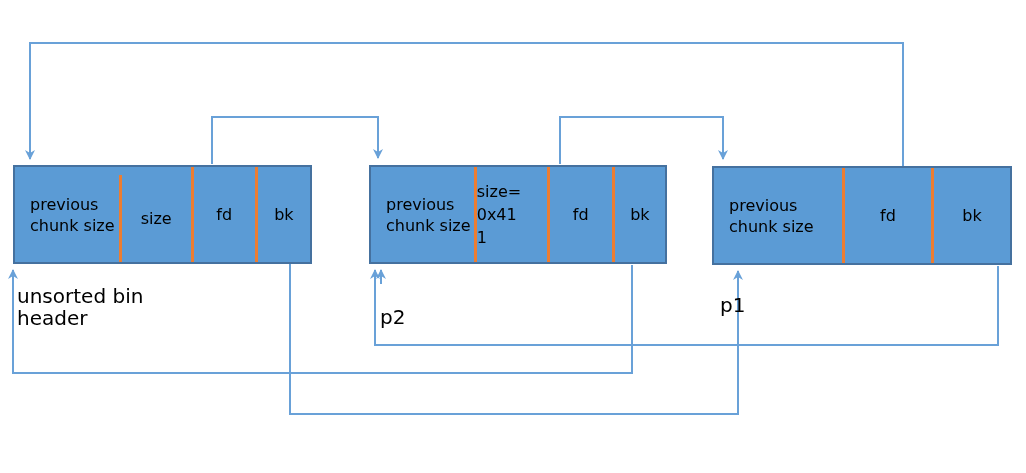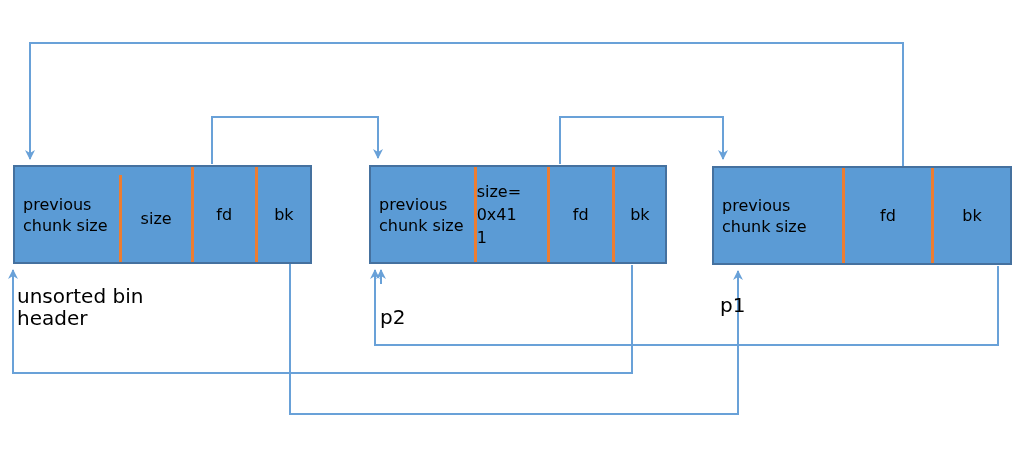--- a/index.html
+++ b/index.html
@@ -24,21 +24,21 @@
   .cell {
     box-sizing: border-box;
     display: flex;
     align-items: center;
     justify-content: center;
     font-size: 16px;
     line-height: 22px;
     flex: 1 1 auto;
   }
   .cell + .cell { border-left: 3px solid #ed7d31; }
-  .cell.prev { justify-content: flex-start; padding-left: 8px; }
+  .cell.prev { justify-content: flex-start; padding-left: 15px; }
   .cell.prev .txt { display: inline-block; width: 86px; line-height: 21px; }
   .cell.sizewrap { justify-content: flex-start; padding-left: 0; }
   .cell.sizewrap .txt {
     display: inline-block;
     width: 49px;
     line-height: 23px;
     word-break: break-all;
     text-align: left;
   }
   .caption {

